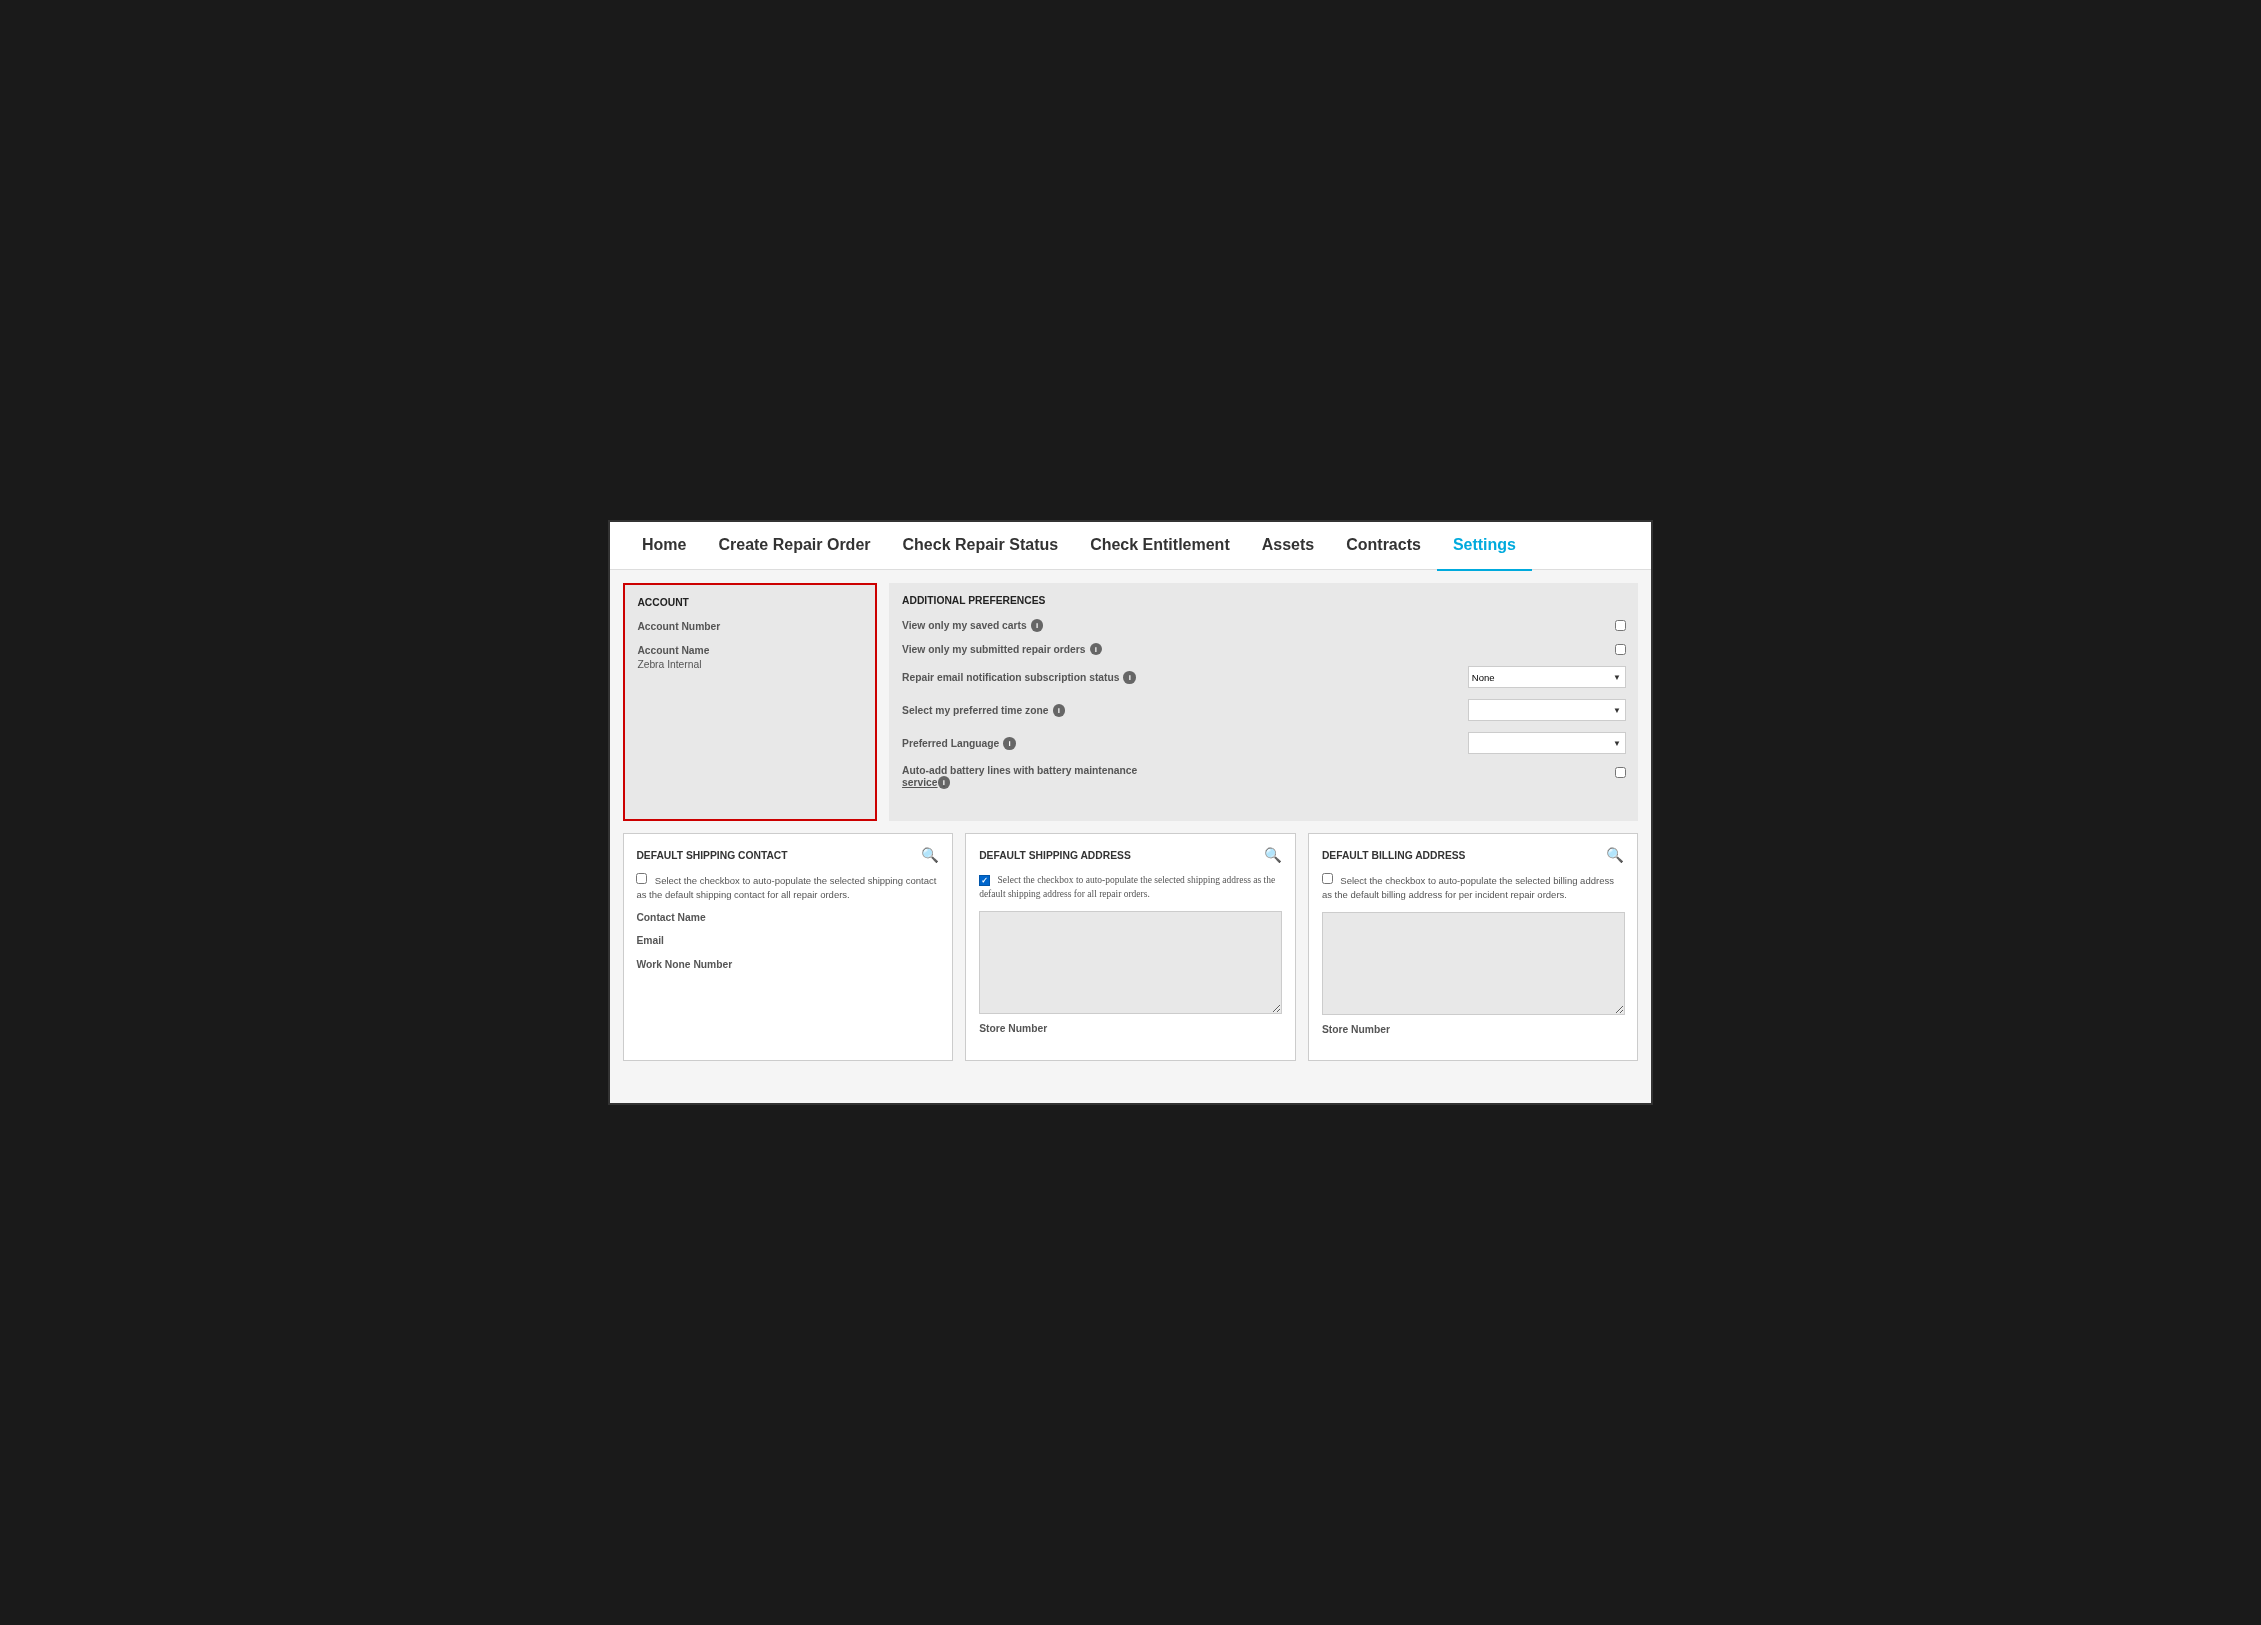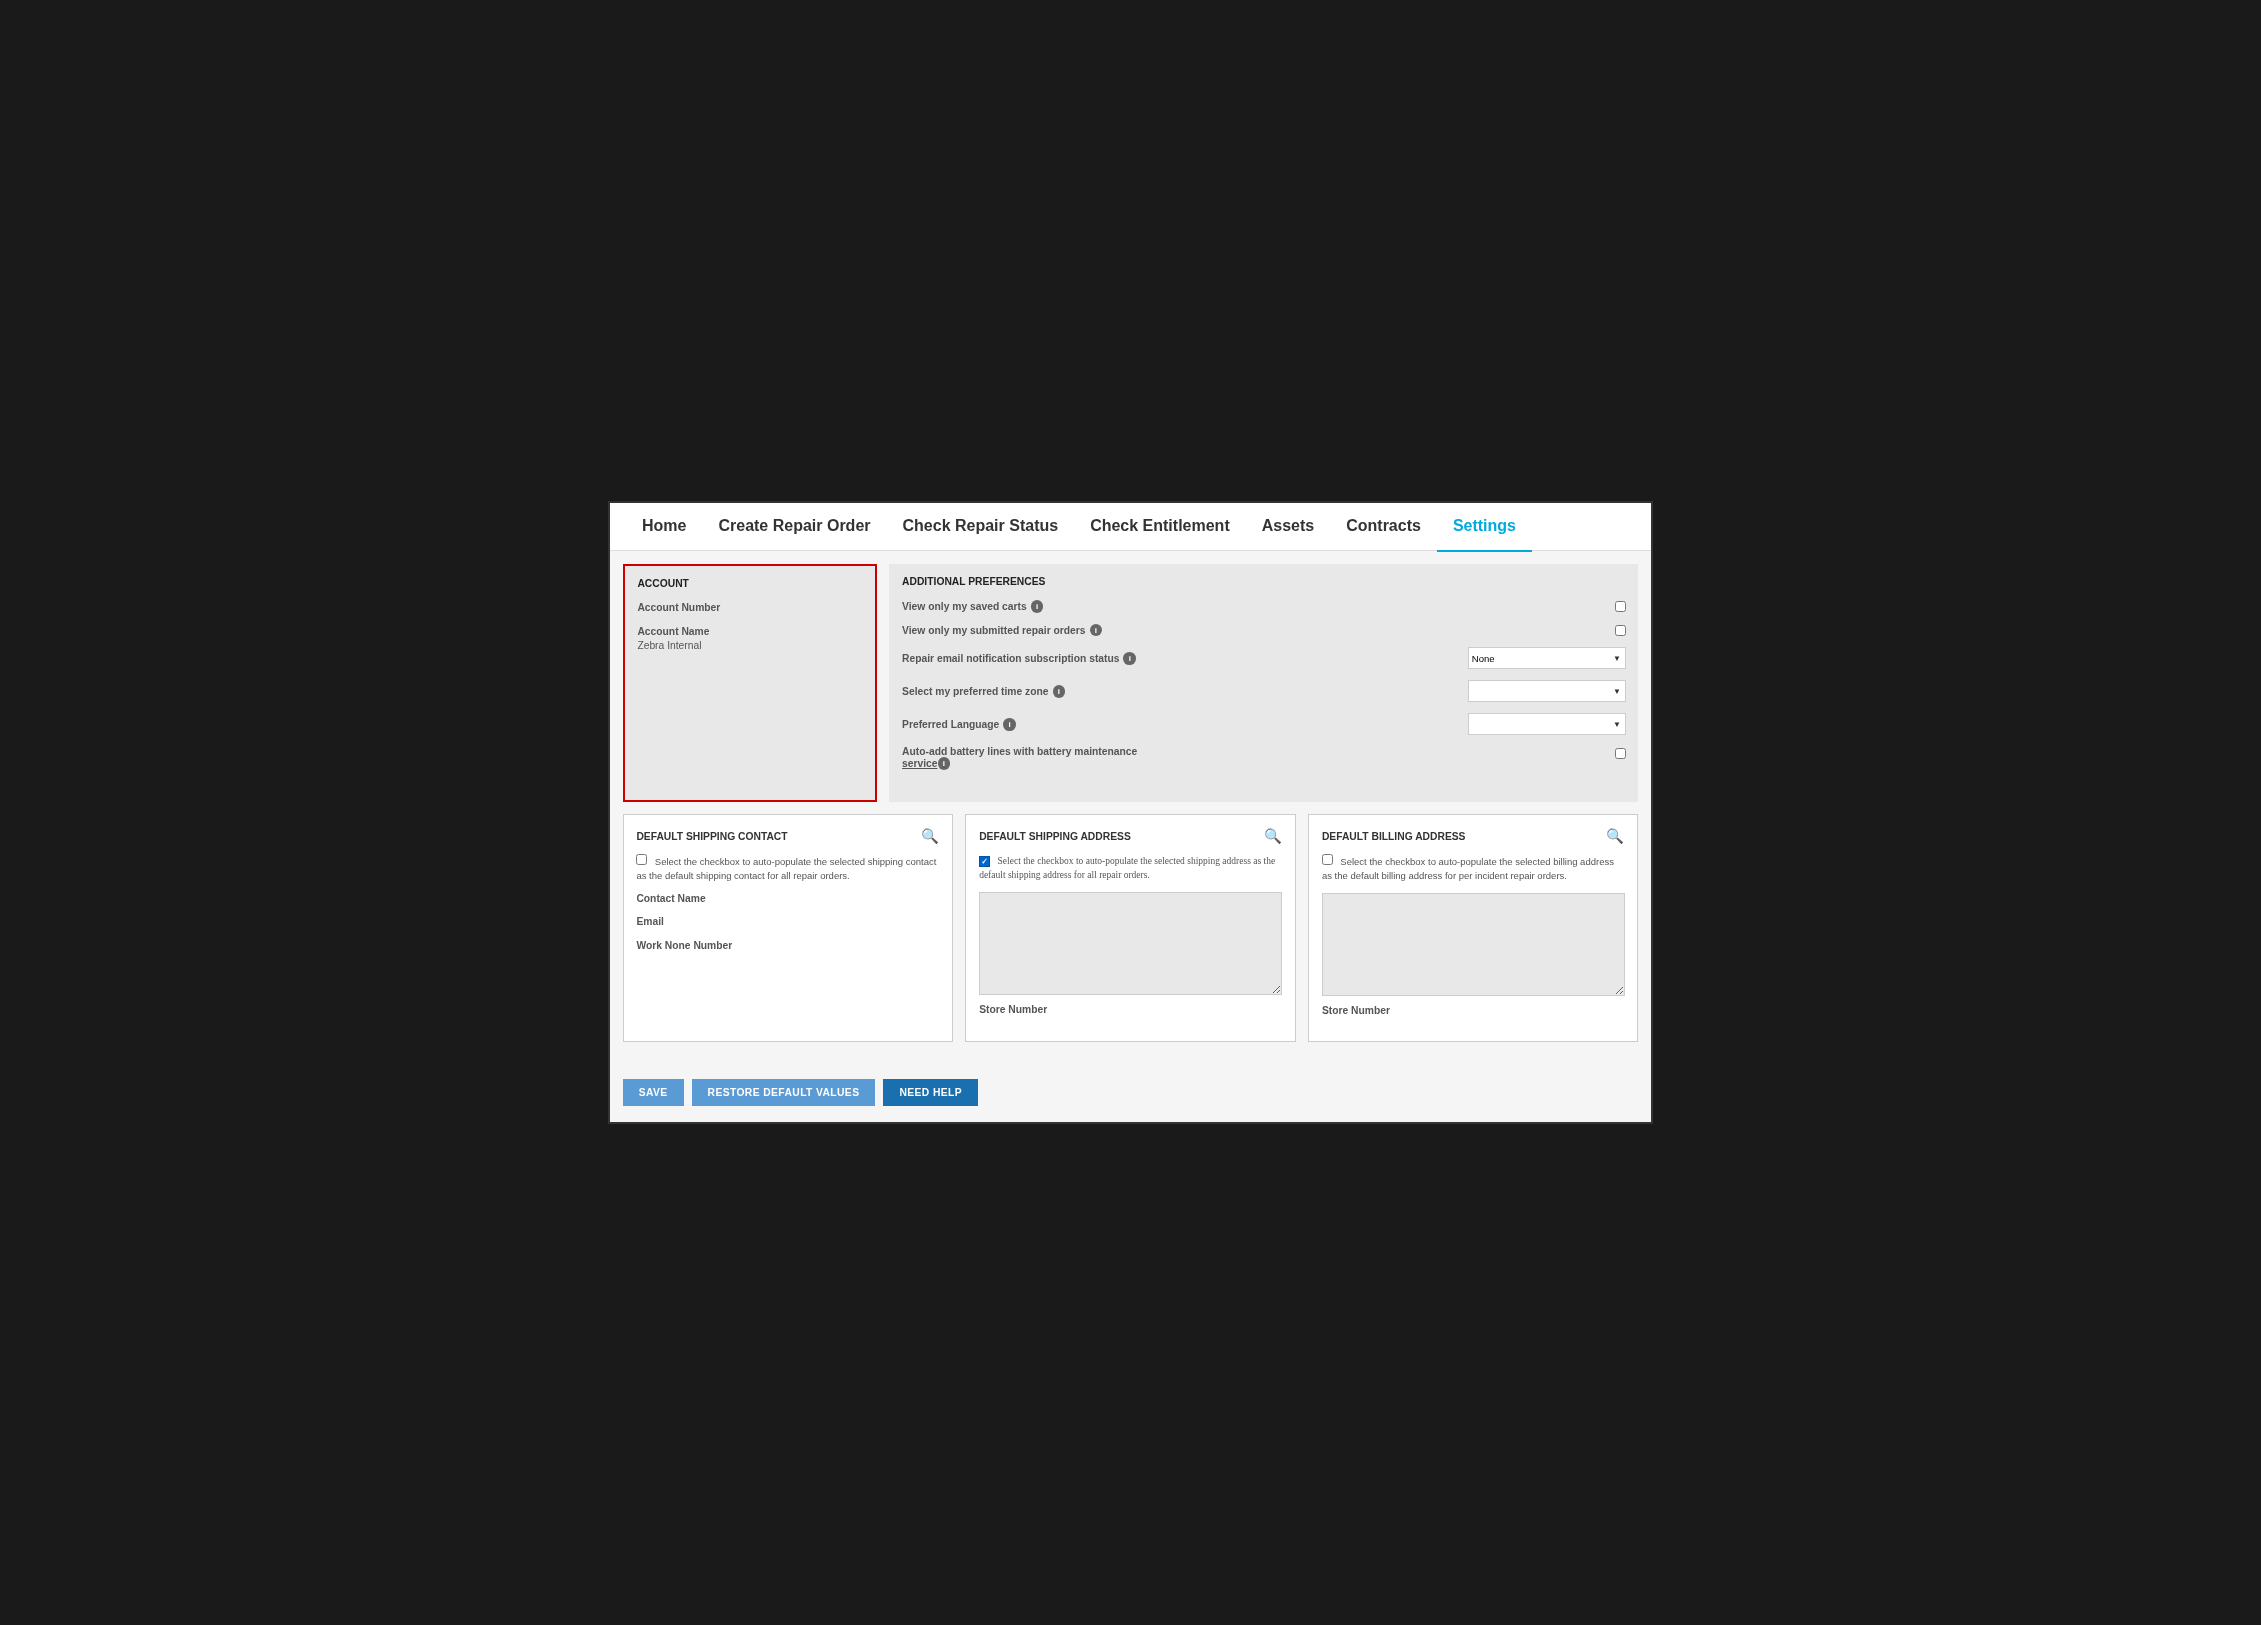--- a/index.html
+++ b/index.html
@@ -413,20 +413,15 @@
           <span>Select the checkbox to auto-populate the selected billing address as the default billing address for per incident repair orders.</span>
         </div>
         <div style="margin-top:8px;">
           <textarea class="textarea-field" style=""></textarea>
         </div>
         <div class="store-number-label">Store Number</div>
         <div class="field-value"></div>
       </div>
     </div>
 
-    <div class="action-row">
-      <button class="btn btn-save">SAVE</button>
-      <button class="btn btn-restore">RESTORE DEFAULT VALUES</button>
-      <button class="btn btn-help">NEED HELP</button>
-    </div>
   </div>
 </div>
 
 
 </body></html>

